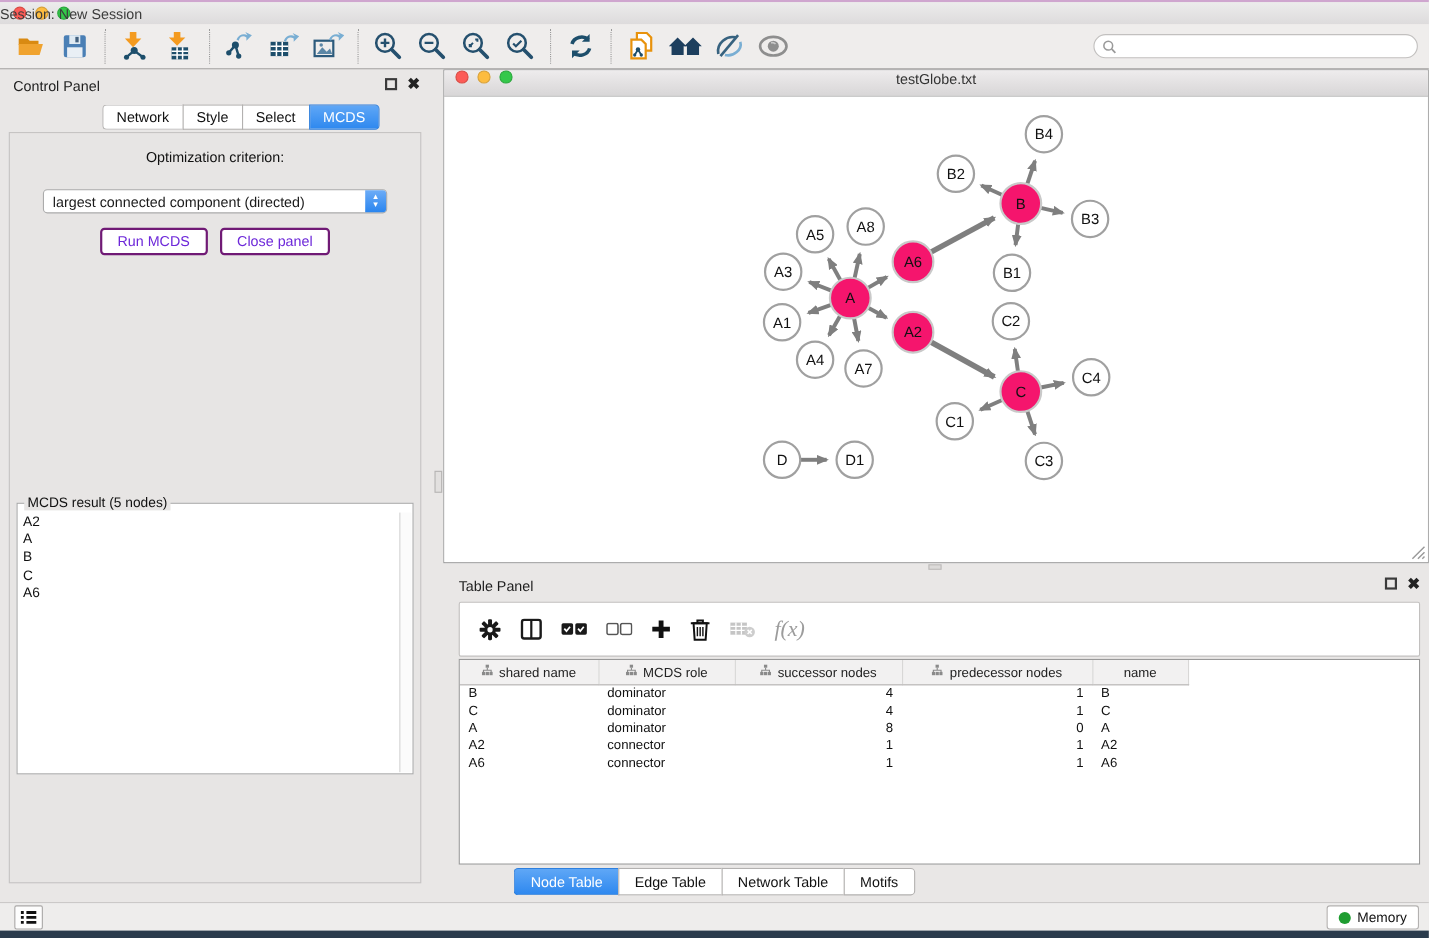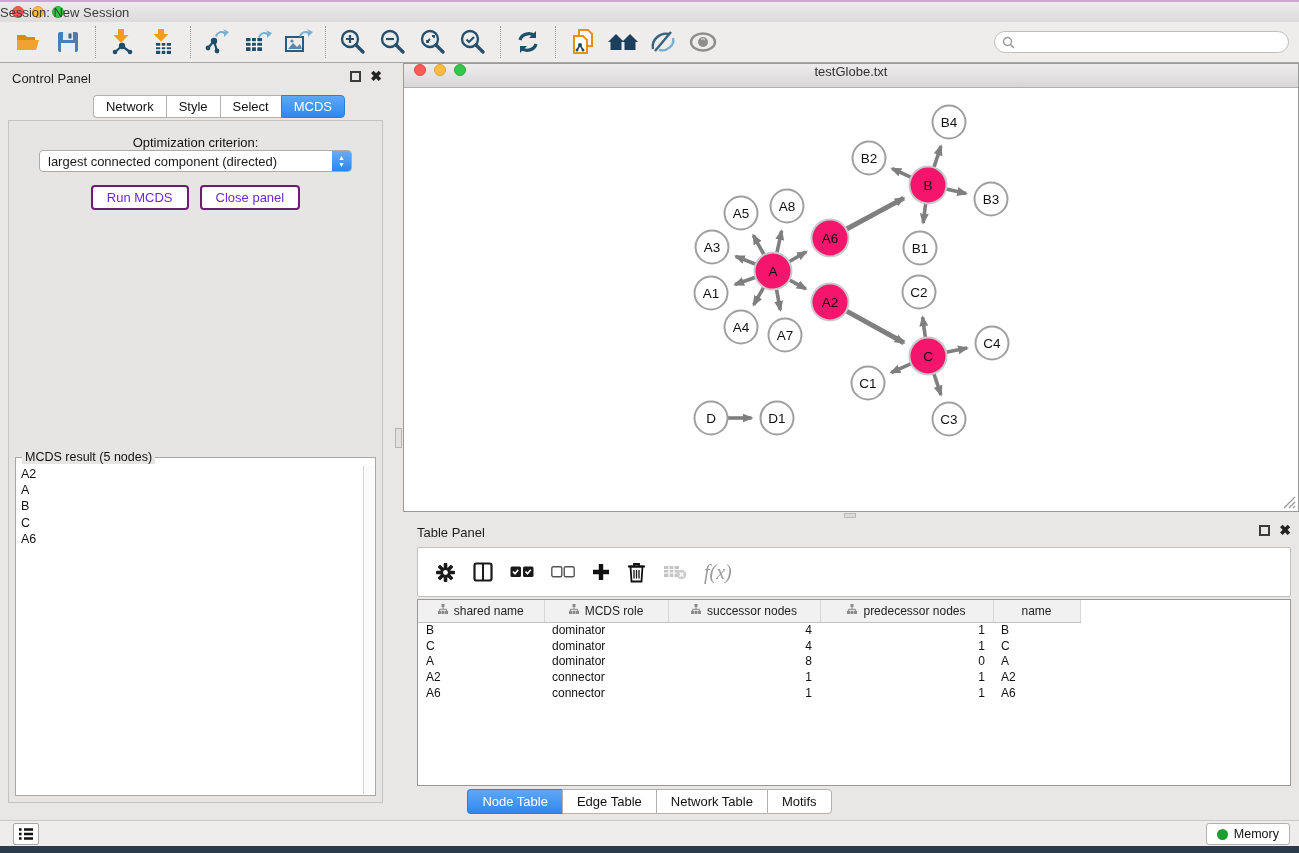--- a/index.html
+++ b/index.html
@@ -33,29 +33,29 @@
   .float-icon { width:11px; height:11px; border:2px solid #3b3b3b; display:inline-block; }
   .close-icon { font-size:14px; font-weight:bold; color:#222; line-height:11px; }
   .cp-tabs { position:absolute; left:0; top:95px; width:390px; display:flex; justify-content:center;padding-left:48px; }
   .seg-btn { font-size:13px; padding:3px 12px; background:#fff; border:1px solid #b3b1b0; border-right:none; color:#111; }
   .seg-btn:first-child { border-radius:4px 0 0 4px; }
   .seg-btn:last-child { border-radius:0 4px 4px 0; border-right:1px solid #b3b1b0; }
   .seg-btn.active { background:linear-gradient(#5fa7f6,#2e88ef); color:#fff; border-color:#2e7fdd; }
   .cp-content { position:absolute; left:8px; top:120px; width:375px; height:683px;
                 background:#e7e5e4; border:1px solid #c6c4c3; }
   .opt-label { text-align:center; margin-top:14px; font-size:13px; color:#111; }
-  .select-box { position:relative; margin:0 auto 0 auto; width:313px; height:22px; background:#fff;
+  .select-box { position:relative; margin:22px auto 0 auto; width:313px; height:22px; background:#fff;
                 border:1px solid #ababab; border-radius:4px; display:flex; align-items:center; }
   .select-box .val { font-size:13px; padding-left:8px; flex:1; white-space:nowrap; overflow:hidden; }
   .stepper { width:19px; height:100%; background:linear-gradient(#6cacf7,#2a85ef); border-radius:0 3px 3px 0;
              display:flex; flex-direction:column; align-items:center; justify-content:center; color:#fff; }
   .stepper span { font-size:7px; line-height:7px; }
   .cp-buttons { display:flex; justify-content:center; gap:11px; margin-top:13px; }
   .push-btn { font-size:13px; background:#fff; border:2px solid #701a75; border-radius:4px; padding:3px 14px; color:#6d28d9; }
-  .result-fieldset { position:absolute; left:6px; top:336px; width:361px; height:339px;
+  .result-fieldset { position:absolute; left:6px; top:336px; width:361px; height:247px;
                      border:1px solid #a8a8a8; background:#fff; }
   .result-legend { position:absolute; left:6px; top:-8px; background:#e7e5e4; padding:0 3px; font-size:12.5px; color:#111;}
   .result-list { position:absolute; left:1px; top:8px; right:13px; bottom:1px; background:#fff; overflow:hidden; }
   .result-item { font-size:12.5px; line-height:16.2px; padding-left:4px; color:#111; }
   .result-scroll { position:absolute; right:1px; top:8px; width:11px; bottom:1px; background:#fbfbfb; border-left:1px solid #d4d4d4; }
 
   
   .net-window { position:absolute; left:403px; top:63px; width:896px; height:449px;
                 border:1px solid #9a9a9a; background:#fff; }
   .net-titlebar { position:relative; height:24px; background:linear-gradient(#eeeced,#d8d6d7);

